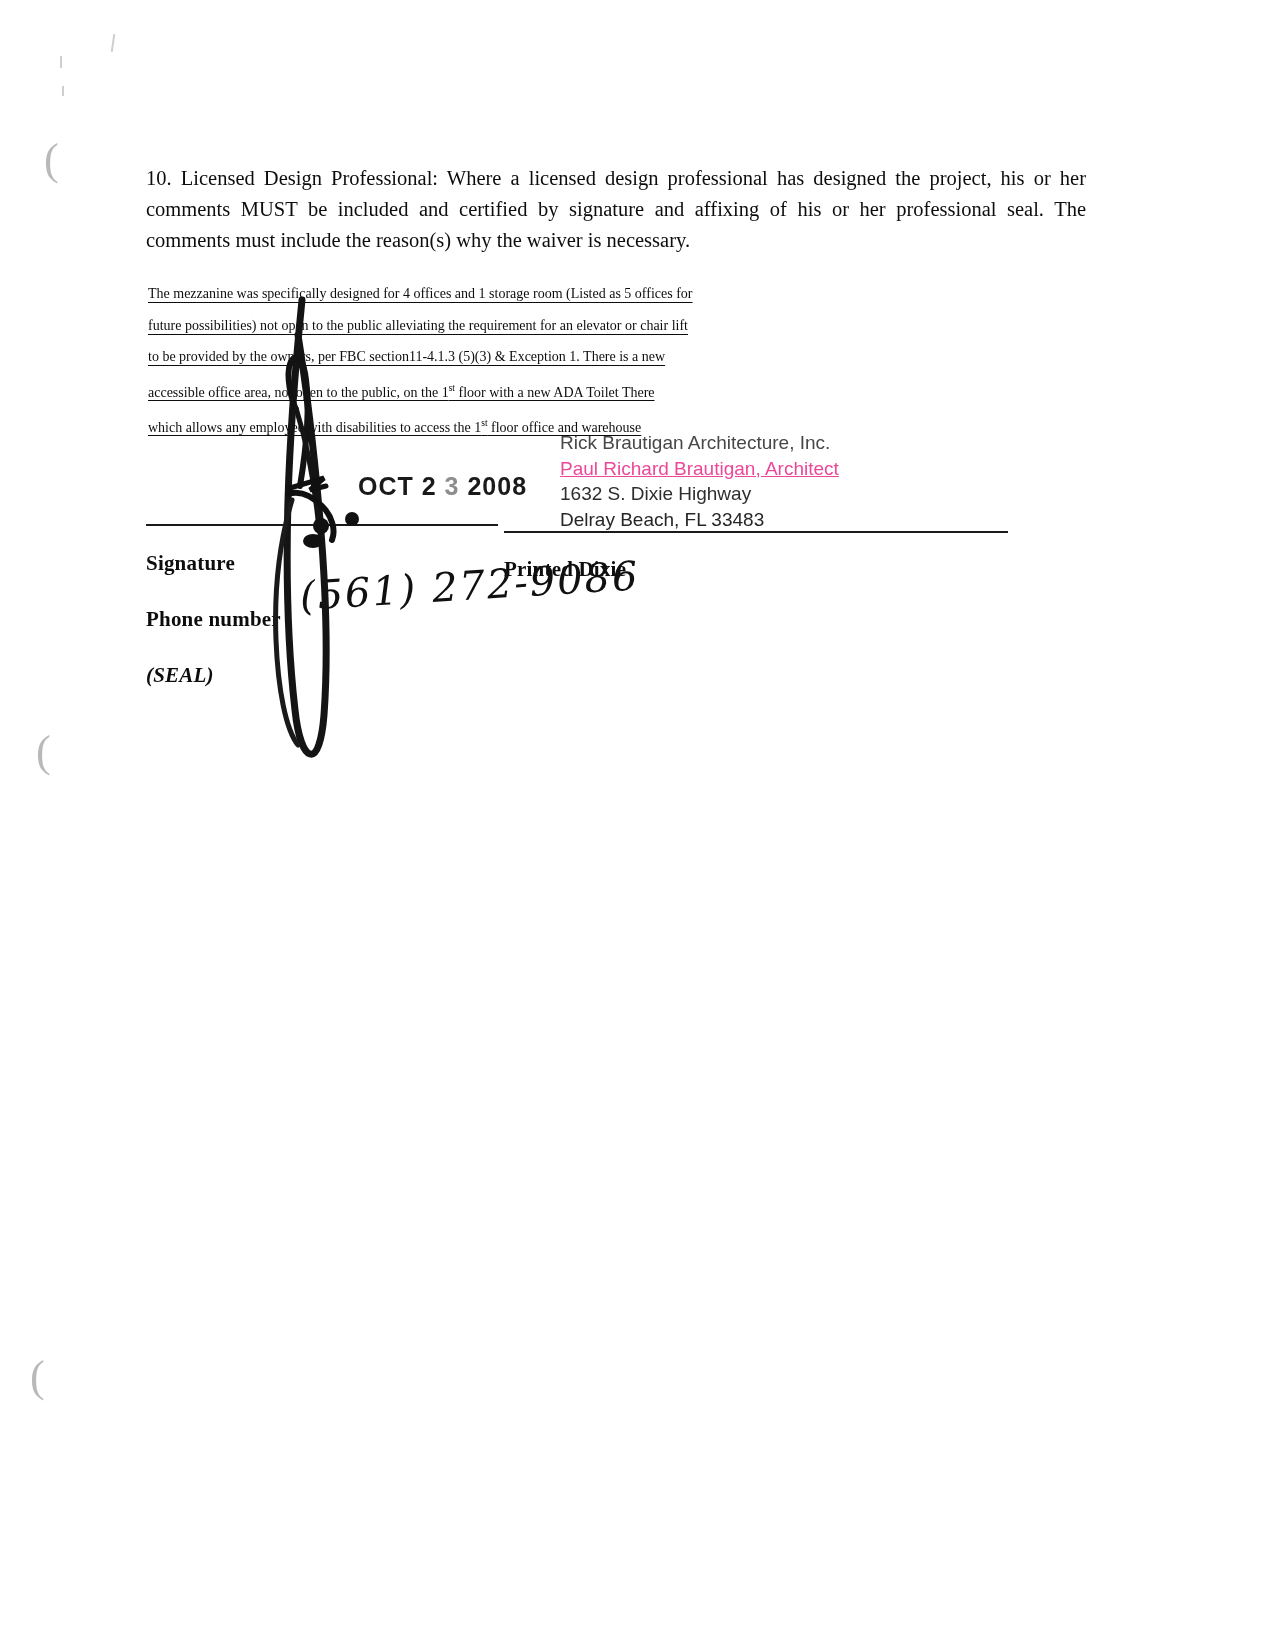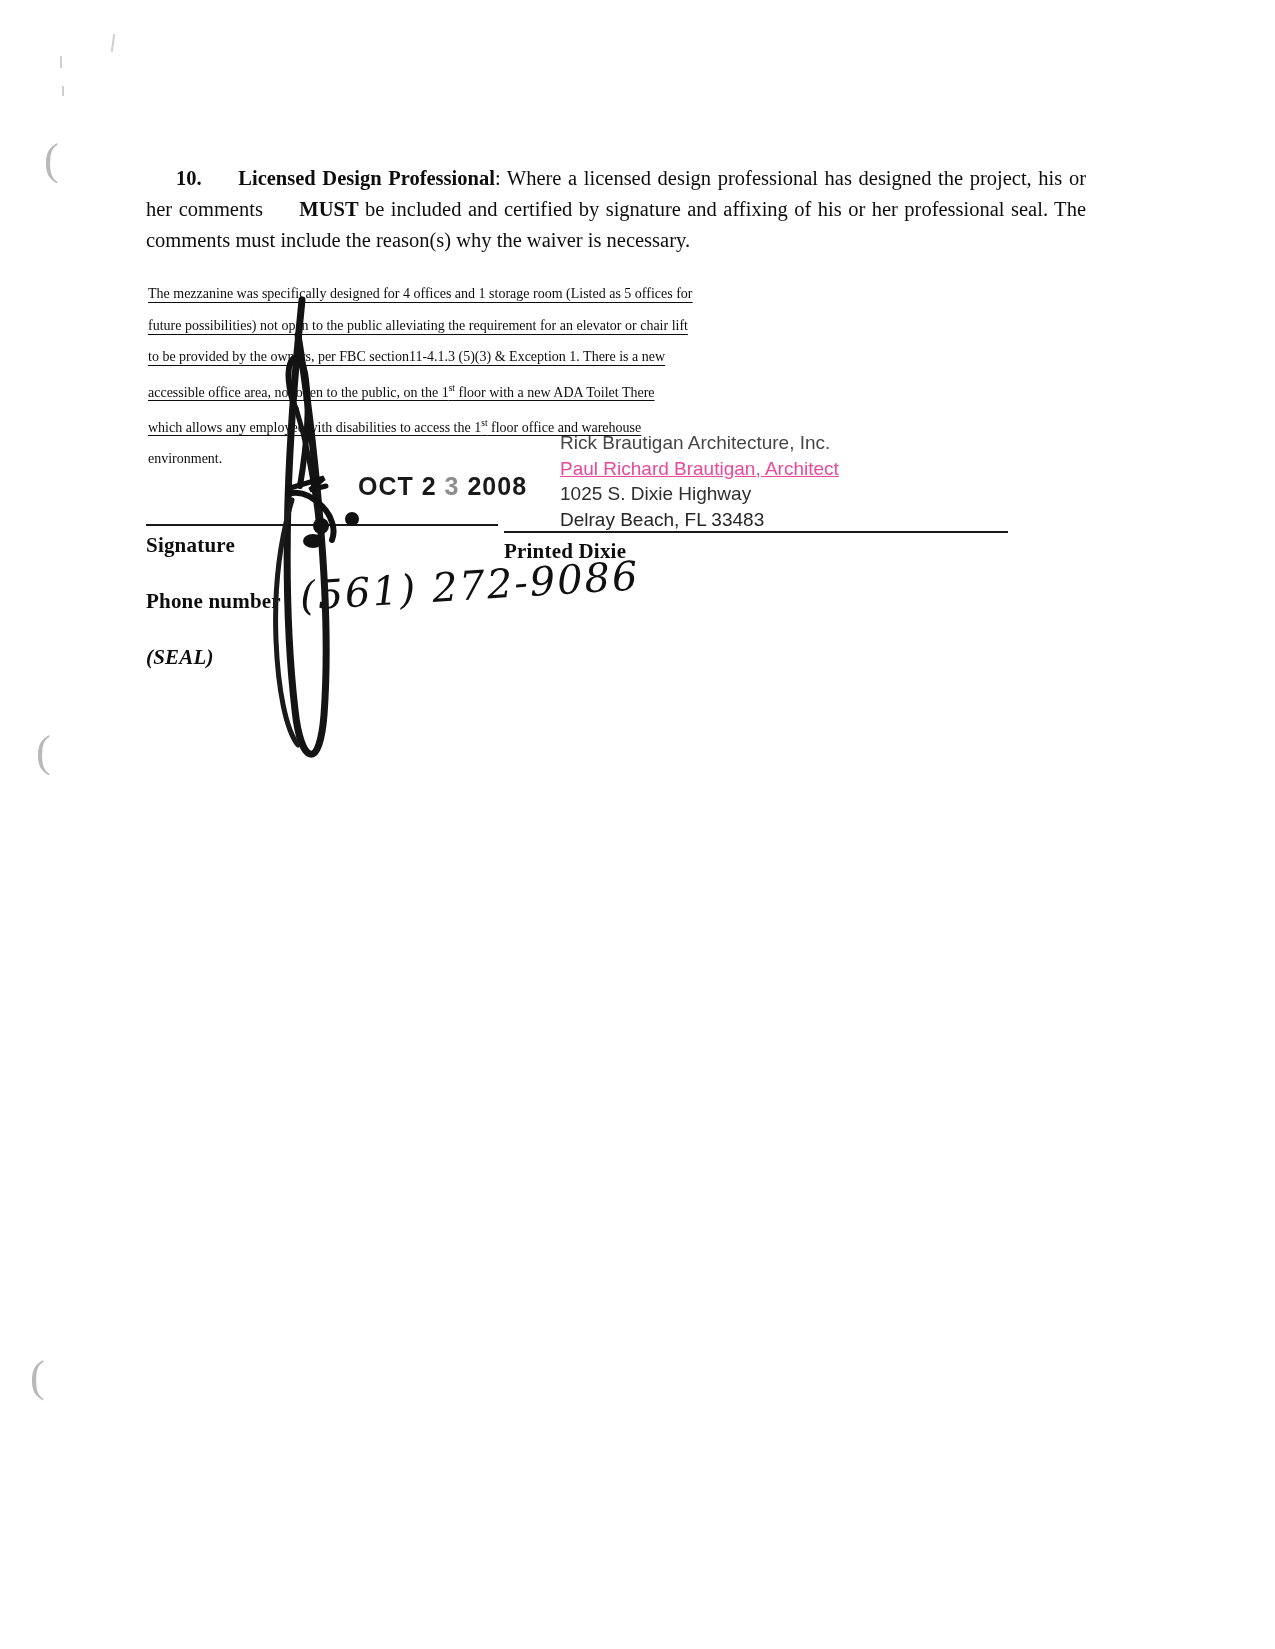--- a/index.html
+++ b/index.html
@@ -34,21 +34,21 @@
   .item-block {
     position: absolute;
     left: 146px;
     top: 163px;
     width: 940px;
     font-size: 20.5px;
     line-height: 31px;
     text-align: justify;
     text-justify: inter-word;
   }
-  .item-block b { font-weight: bold; margin-left: 30px; }
+  .item-block b { font-weight: normal; }
 
   .narrative {
     position: absolute;
     left: 148px;
     top: 278px;
     width: 938px;
     font-size: 14px;
     line-height: 31.5px;
     text-align: justify;
     text-justify: inter-word;
@@ -95,20 +95,21 @@
     background: #1a1a1a;
   }
   .rule-sig { left: 146px; top: 524px; width: 352px; }
   .rule-name { left: 504px; top: 531px; width: 504px; }
 
   .label {
     position: absolute;
     font-weight: bold;
     font-size: 21px;
     letter-spacing: 0.2px;
+    margin-top: 18px;
   }
   .lbl-signature { left: 146px; top: 533px; }
   .lbl-printed   { left: 504px; top: 539px; }
   .lbl-phone     { left: 146px; top: 589px; }
   .lbl-seal      { left: 146px; top: 645px; font-style: italic; }
 
   
   .handwriting {
     position: absolute;
     left: 300px;
@@ -154,27 +155,26 @@
     <b>10.</b>
     <b>Licensed Design Professional</b><span>: Where a licensed design professional has designed the project, his or her comments </span><b>MUST</b><span> be included and certified by signature and affixing of his or her professional seal. The comments must include the reason(s) why the waiver is necessary.</span>
   </div>
 
   <div class="narrative">
     <div class="u">The mezzanine was specifically designed for 4 offices and 1 storage room (Listed as 5 offices for</div>
     <div class="u">future possibilities) not open to the public alleviating the requirement for an elevator or chair lift</div>
     <div class="u">to be provided by the owners, per FBC section11-4.1.3 (5)(3) &amp; Exception 1. There is a new</div>
     <div class="u"><span>accessible office area, not open to the public, on the 1</span><sup>st</sup><span> floor with a new ADA Toilet There</span></div>
     <div class="u"><span>which allows any employee with disabilities to access the 1</span><sup>st</sup><span> floor office and warehouse</span></div>
-    <div>environment.</div>
   </div>
 
   <div class="stamp-block">
     <div class="l1">Rick Brautigan Architecture, Inc.</div>
     <div class="l2">Paul Richard Brautigan, Architect</div>
-    <div class="l3">1025 S. Dixie Highway</div>
+    <div class="l3">1632 S. Dixie Highway</div>
     <div class="l4">Delray Beach, FL 33483</div>
   </div>
 
   <div class="date-stamp">
     <span>OCT</span>
     <span>2</span>
     <span class="faint">3</span>
     <span>2008</span>
   </div>
 

